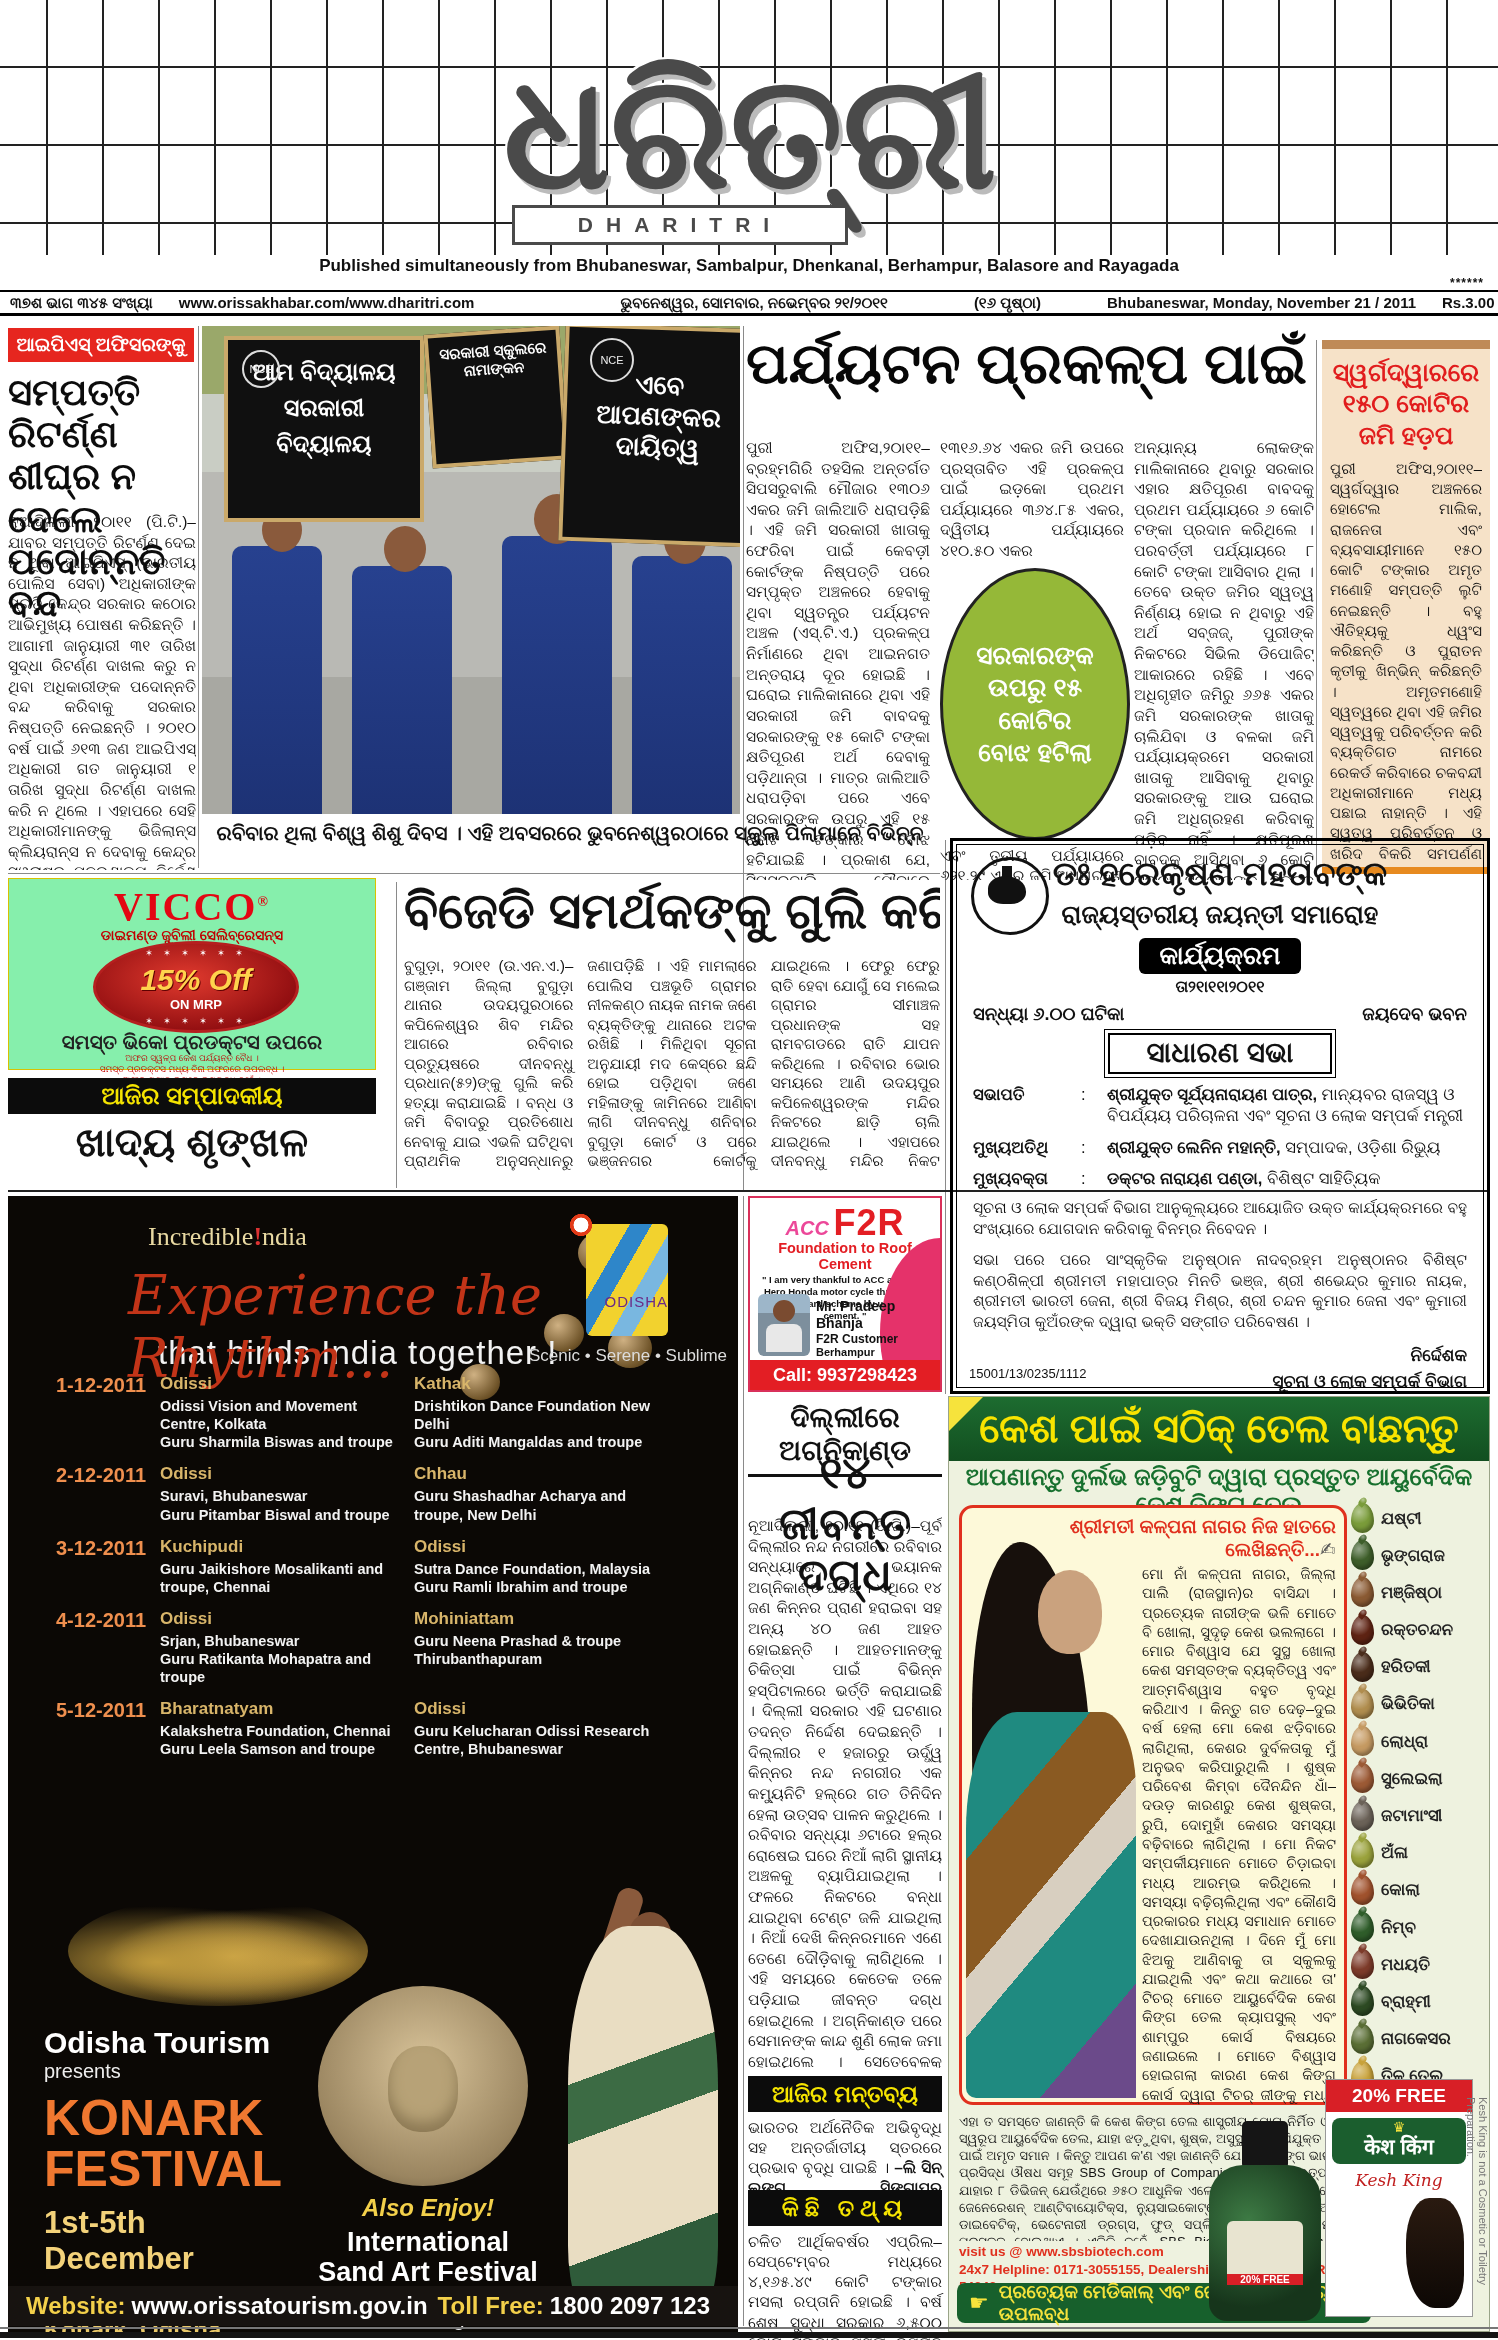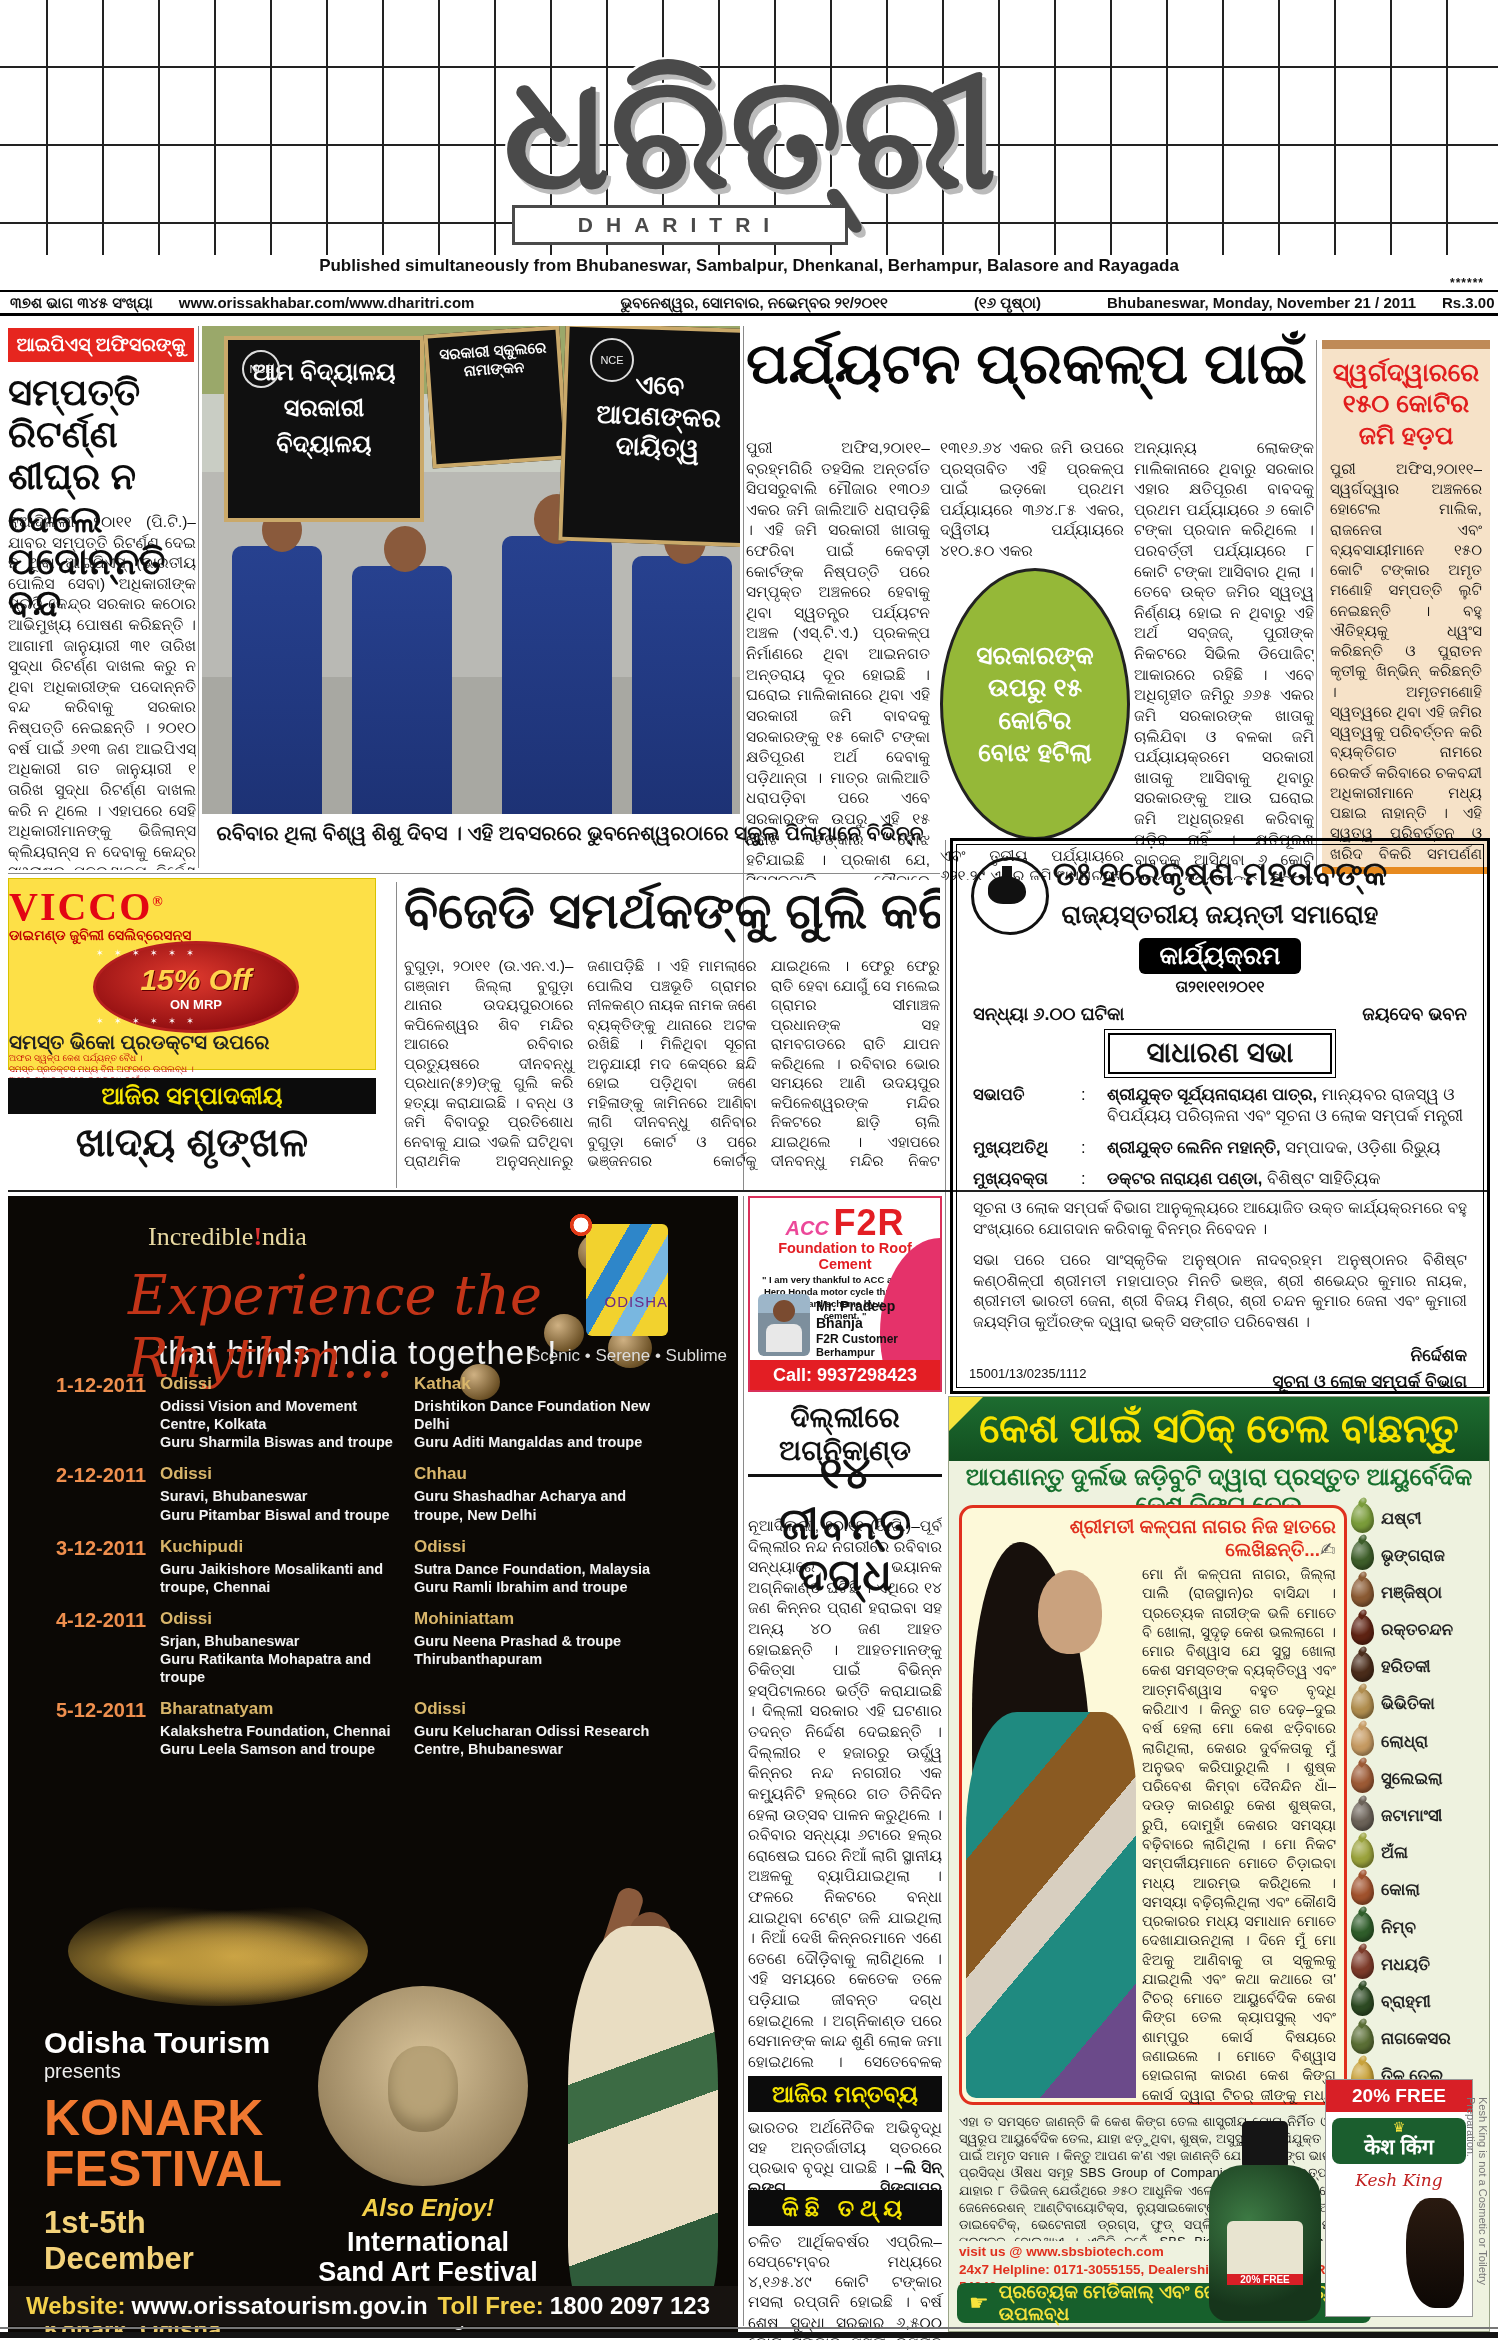--- a/index.html
+++ b/index.html
@@ -43,21 +43,21 @@
   #ls-head{left:746px;top:330px;width:568px;height:102px;font-size:57px;font-weight:bold;white-space:nowrap;color:#070707;}
   .lcol{top:438px;height:442px;font-size:15.5px;line-height:1.33;}
   #blob{width:184px;height:266px;background:#95b838;border-radius:50%;border:3px solid #222;color:#fff;
     font-size:25px;font-weight:bold;display:flex;align-items:center;justify-content:center;text-align:center;line-height:1.3;}
   
   #sidebar{left:1322px;top:340px;width:168px;height:534px;background:#f6e2c8;border-top:9px solid #bf8a57;
     border-bottom:7px solid #e78a1f;box-sizing:border-box;padding:8px 8px;}
   #sb-head{color:#e11d1d;font-size:25px;font-weight:bold;text-align:center;line-height:1.25;}
   #sb-body{font-size:15px;line-height:1.35;margin-top:8px;}
   
-  #vicco{left:8px;top:878px;width:368px;height:192px;background:#fde047;border:1px solid #d8c200;box-sizing:border-box;}
+  #vicco{left:8px;top:878px;width:368px;height:192px;background:#86efac;border:1px solid #d8c200;box-sizing:border-box;text-align:center;}
   #vicco-brand{font-size:40px;font-weight:bold;color:#e30613;letter-spacing:2px;line-height:1;margin-top:8px;font-family:"Liberation Serif",serif;}
   #vicco-sub{font-size:14px;font-weight:bold;color:#c00000;}
   #vicco-oval{position:absolute;left:84px;top:62px;width:200px;height:86px;border-radius:50%;
     background:radial-gradient(ellipse at 45% 40%,#e03a2e,#8f0d10 75%);border:3px solid #b51f1f;
     color:#ffd34d;display:flex;flex-direction:column;align-items:center;justify-content:center;}
   #vicco-off{font-size:30px;font-weight:bold;font-style:italic;text-shadow:1px 1px 0 #5d0000;}
   #vicco-mrp{font-size:13px;font-weight:bold;color:#fff;}
   .vstars{position:absolute;color:#fff;font-size:9px;letter-spacing:4px;}
   #vicco-line{position:absolute;left:0;top:152px;width:100%;font-size:20px;font-weight:bold;color:#222;}
   #vicco-small{position:absolute;left:0;top:174px;width:100%;font-size:9px;color:#c00000;line-height:1.2;}

